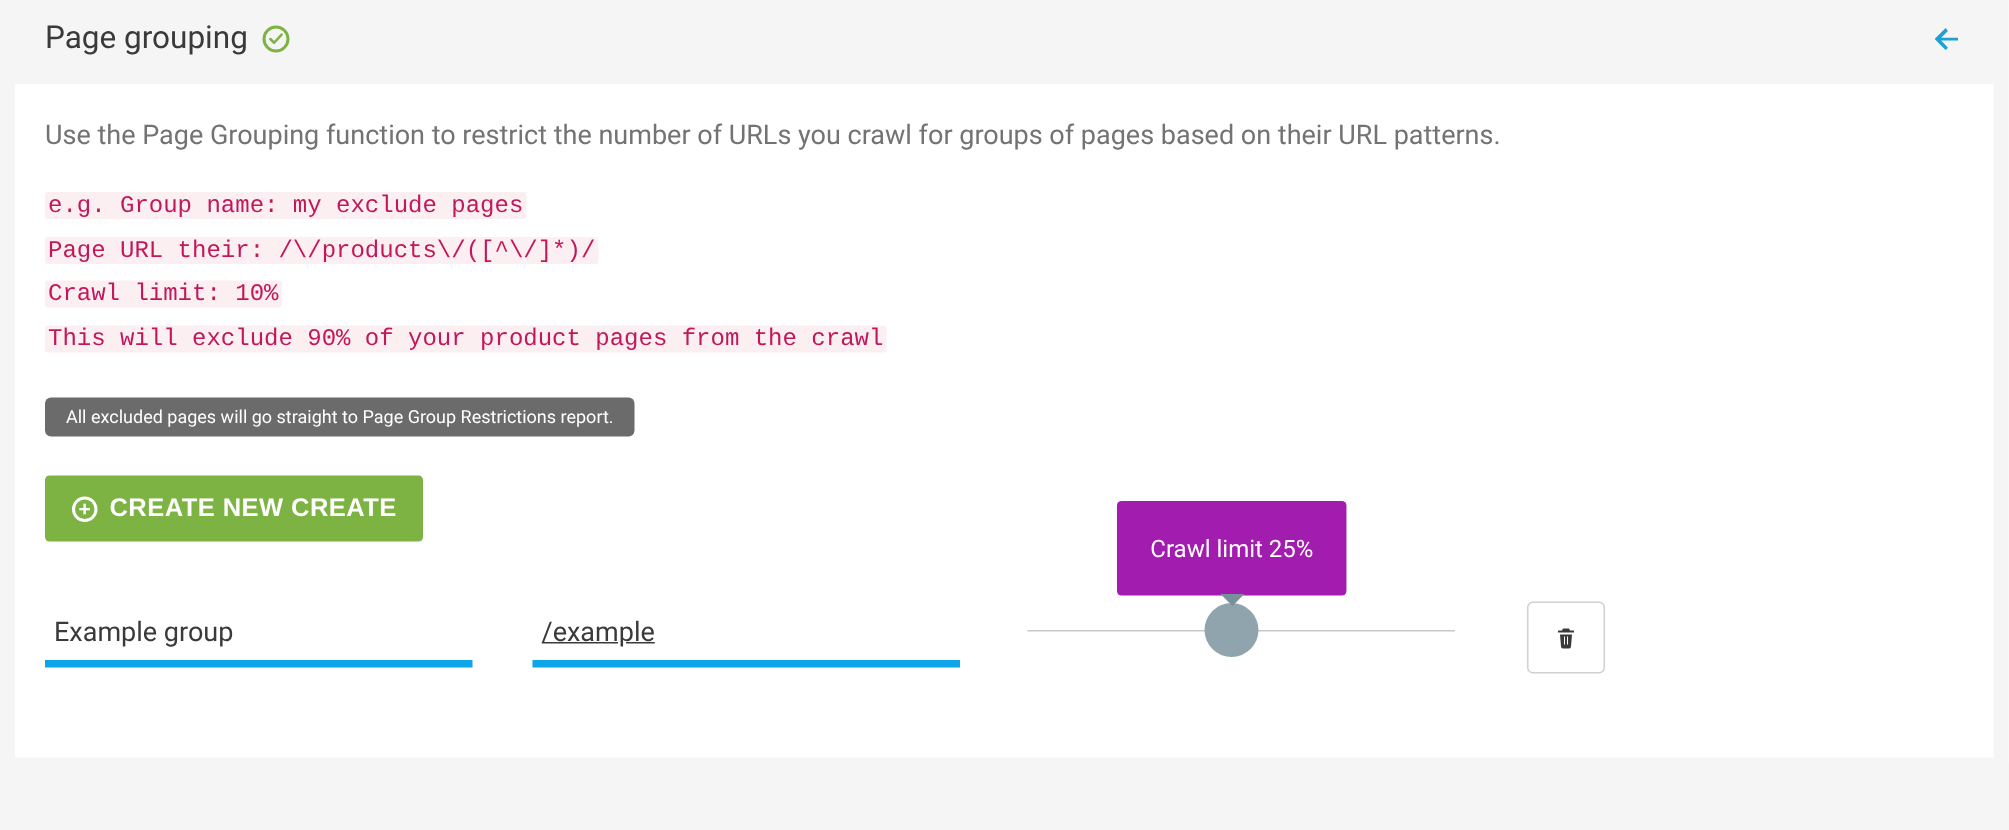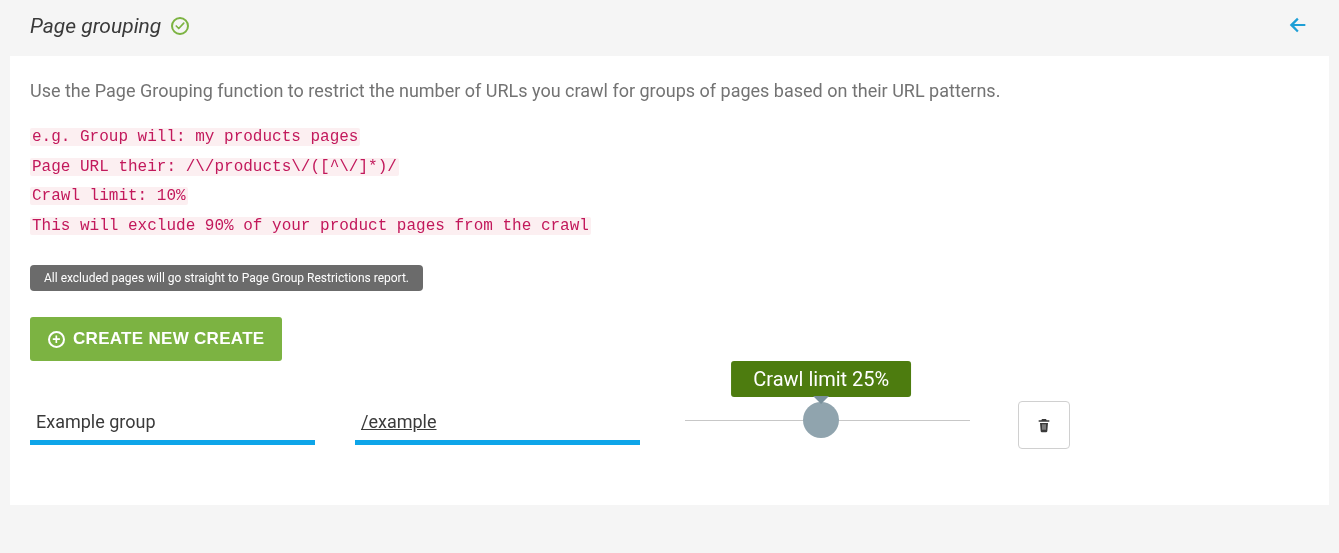--- a/index.html
+++ b/index.html
@@ -11,23 +11,23 @@
     color: #3a3a3a;
   }
   .page {
     width: 1339px;
     height: 553px;
     background: #f5f5f5;
     position: relative;
   }
   .header {
     display: flex;
+    align-items: center;
     justify-content: space-between;
     padding: 14px 30px 18px 30px;
-    font-style: italic;
   }
   .header-left {
     display: flex;
     align-items: center;
     gap: 10px;
   }
   .title {
     font-size: 21px;
     color: #3a3a3a;
     font-weight: 400;
@@ -149,24 +149,24 @@
     width: 36px;
     height: 36px;
     border-radius: 50%;
     background: #90a4ae;
     top: 50%;
     transform: translate(-50%, -50%);
     cursor: grab;
   }
   .tooltip {
     position: absolute;
-    background: #4d7c0f;
+    background: #a21caf;
     color: #fff;
-    font-size: 20px;
-    padding: 6px 22px;
+    font-size: 16px;
+    padding: 22px 22px;
     border-radius: 3px;
     white-space: nowrap;
     transform: translateX(-50%);
     bottom: 48px;
   }
   .tooltip::after {
     content: "";
     position: absolute;
     left: 50%;
     bottom: -7px;
@@ -210,21 +210,21 @@
           <path d="M20 11H7.8l4.9-4.9L11 4l-8 8 8 8 1.7-1.7L7.8 13H20z" fill="#1e9fd6"></path>
         </svg>
     </span>
   </div>
 
   <div class="panel">
 
     <div class="intro">Use the Page Grouping function to restrict the number of URLs you crawl for groups of pages based on their URL patterns.</div>
 
     <div class="code-block">
-      <span>e.g. Group will: my products pages</span><br>
+      <span>e.g. Group name: my exclude pages</span><br>
       <span>Page URL their: /\/products\/([^\/]*)/</span><br>
       <span>Crawl limit: 10%</span><br>
       <span>This will exclude 90% of your product pages from the crawl</span>
     </div>
 
     <div class="note-pill">All excluded pages will go straight to Page Group Restrictions report.</div>
     <br>
 
     <button class="create-btn">
       <span class="plus-circle">+</span>

